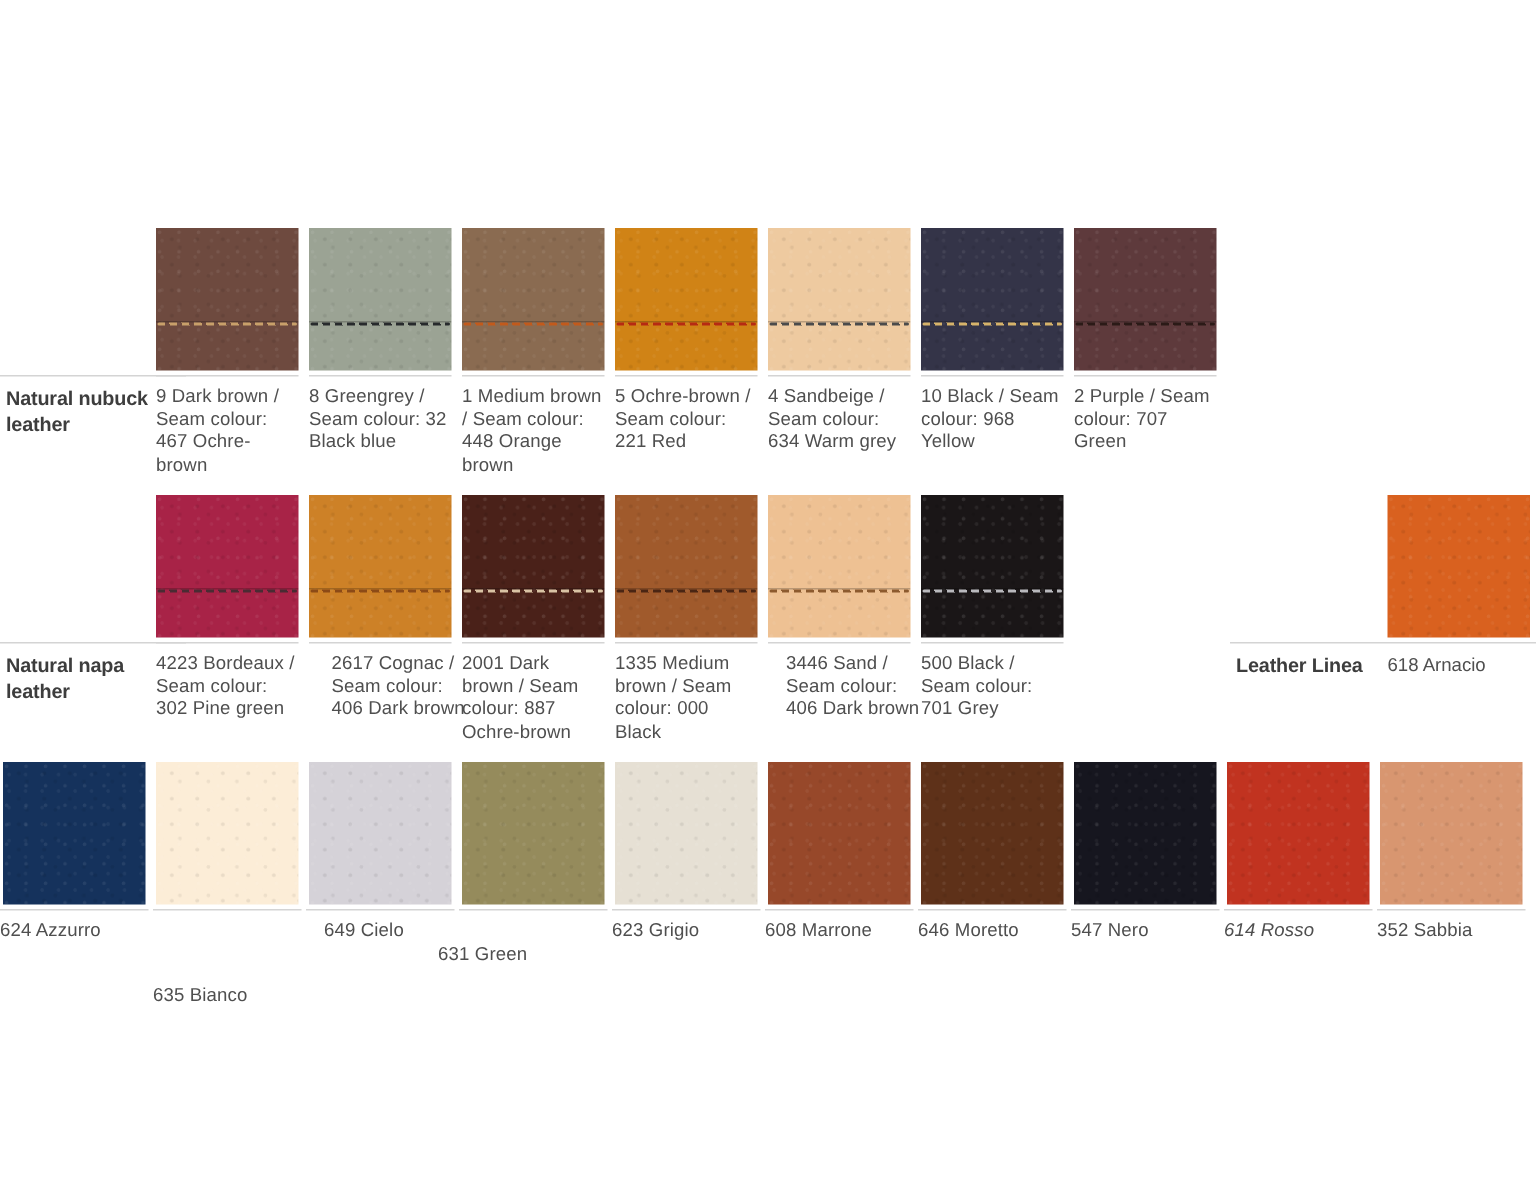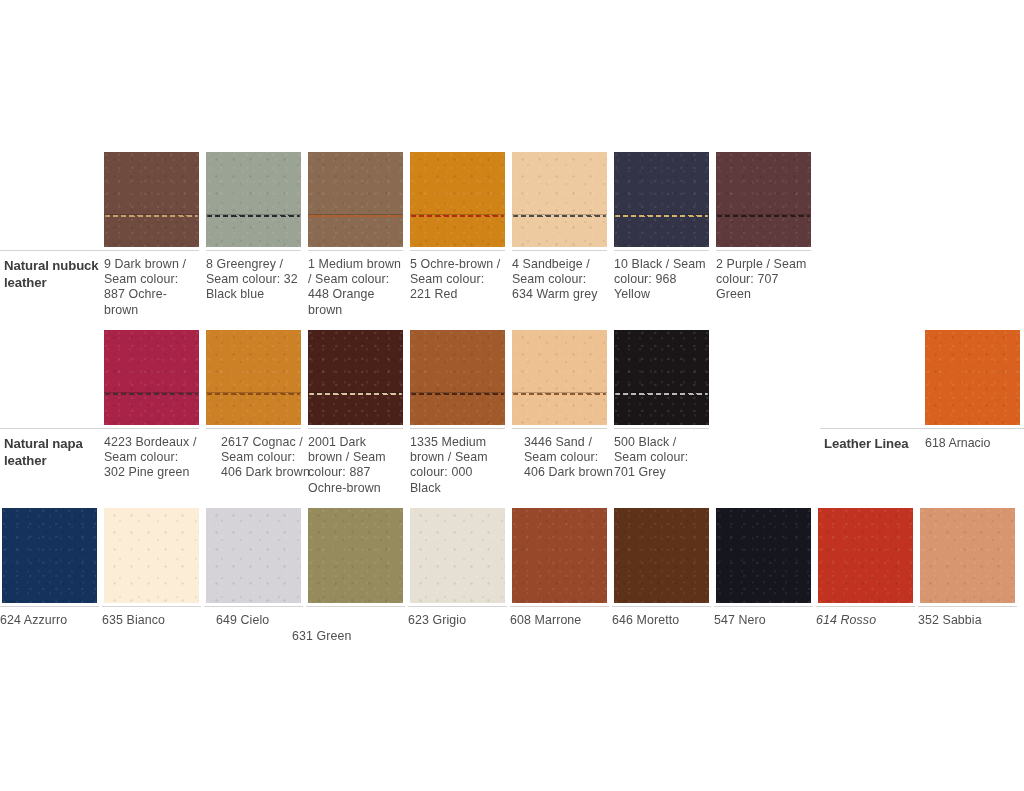--- a/index.html
+++ b/index.html
@@ -204,21 +204,21 @@
               <div class="shadow"></div>
               <div class="thread"></div>
             </div>
           </div>
         </div>
       </div>
     <div class="caption-row" id="caps-nubuck" style="top:98px;">
       <div class="group-label">Natural nubuck leather</div>
     <div class="rule" style="left: 0px; width: 124px;"></div>
         <div class="rule" style="left: 104px; width: 95px;"></div>
-        <div class="caption" style="left: 104px; width: 95px;">9 Dark brown / Seam colour: 887 Ochre-brown</div>
+        <div class="caption" style="left: 104px; width: 95px;">9 Dark brown / Seam colour: 467 Ochre-brown</div>
         <div class="rule" style="left: 206px; width: 95px;"></div>
         <div class="caption" style="left: 206px; width: 95px;">8 Greengrey / Seam colour: 32 Black blue</div>
         <div class="rule" style="left: 308px; width: 95px;"></div>
         <div class="caption" style="left: 308px; width: 95px;">1 Medium brown / Seam colour: 448 Orange brown</div>
         <div class="rule" style="left: 410px; width: 95px;"></div>
         <div class="caption" style="left: 410px; width: 95px;">5 Ochre-brown / Seam colour: 221 Red</div>
         <div class="rule" style="left: 512px; width: 95px;"></div>
         <div class="caption" style="left: 512px; width: 95px;">4 Sandbeige / Seam colour: 634 Warm grey</div>
         <div class="rule" style="left: 614px; width: 95px;"></div>
         <div class="caption" style="left: 614px; width: 95px;">10 Black / Seam colour: 968 Yellow</div>
@@ -337,21 +337,21 @@
           <div class="swatch" style="background: rgb(193, 51, 32);"></div>
         </div>
         <div class="swatch-cell" style="left: 920px;">
           <div class="swatch" style="background: rgb(216, 150, 112);"></div>
         </div>
       </div>
     <div class="caption-row" id="caps-plain" style="top:98px;">
         <div class="rule" style="left: 0px; width: 99px;"></div>
         <div class="caption" style="left: 0px; width: 103px;">624 Azzurro</div>
         <div class="rule" style="left: 102px; width: 99px;"></div>
-        <div class="caption" style="left: 102px; width: 103px;">635 Bianco</div>
+        <div class="caption" style="left: 102px; width: 103px; margin-top: 43px;">635 Bianco</div>
         <div class="rule" style="left: 204px; width: 99px;"></div>
         <div class="caption" style="left: 216px; width: 103px;">649 Cielo</div>
         <div class="rule" style="left: 306px; width: 99px;"></div>
         <div class="caption" style="left: 292px; width: 103px; margin-top: 16px;">631 Green</div>
         <div class="rule" style="left: 408px; width: 99px;"></div>
         <div class="caption" style="left: 408px; width: 103px;">623 Grigio</div>
         <div class="rule" style="left: 510px; width: 99px;"></div>
         <div class="caption" style="left: 510px; width: 103px;">608 Marrone</div>
         <div class="rule" style="left: 612px; width: 99px;"></div>
         <div class="caption" style="left: 612px; width: 103px;">646 Moretto</div>

